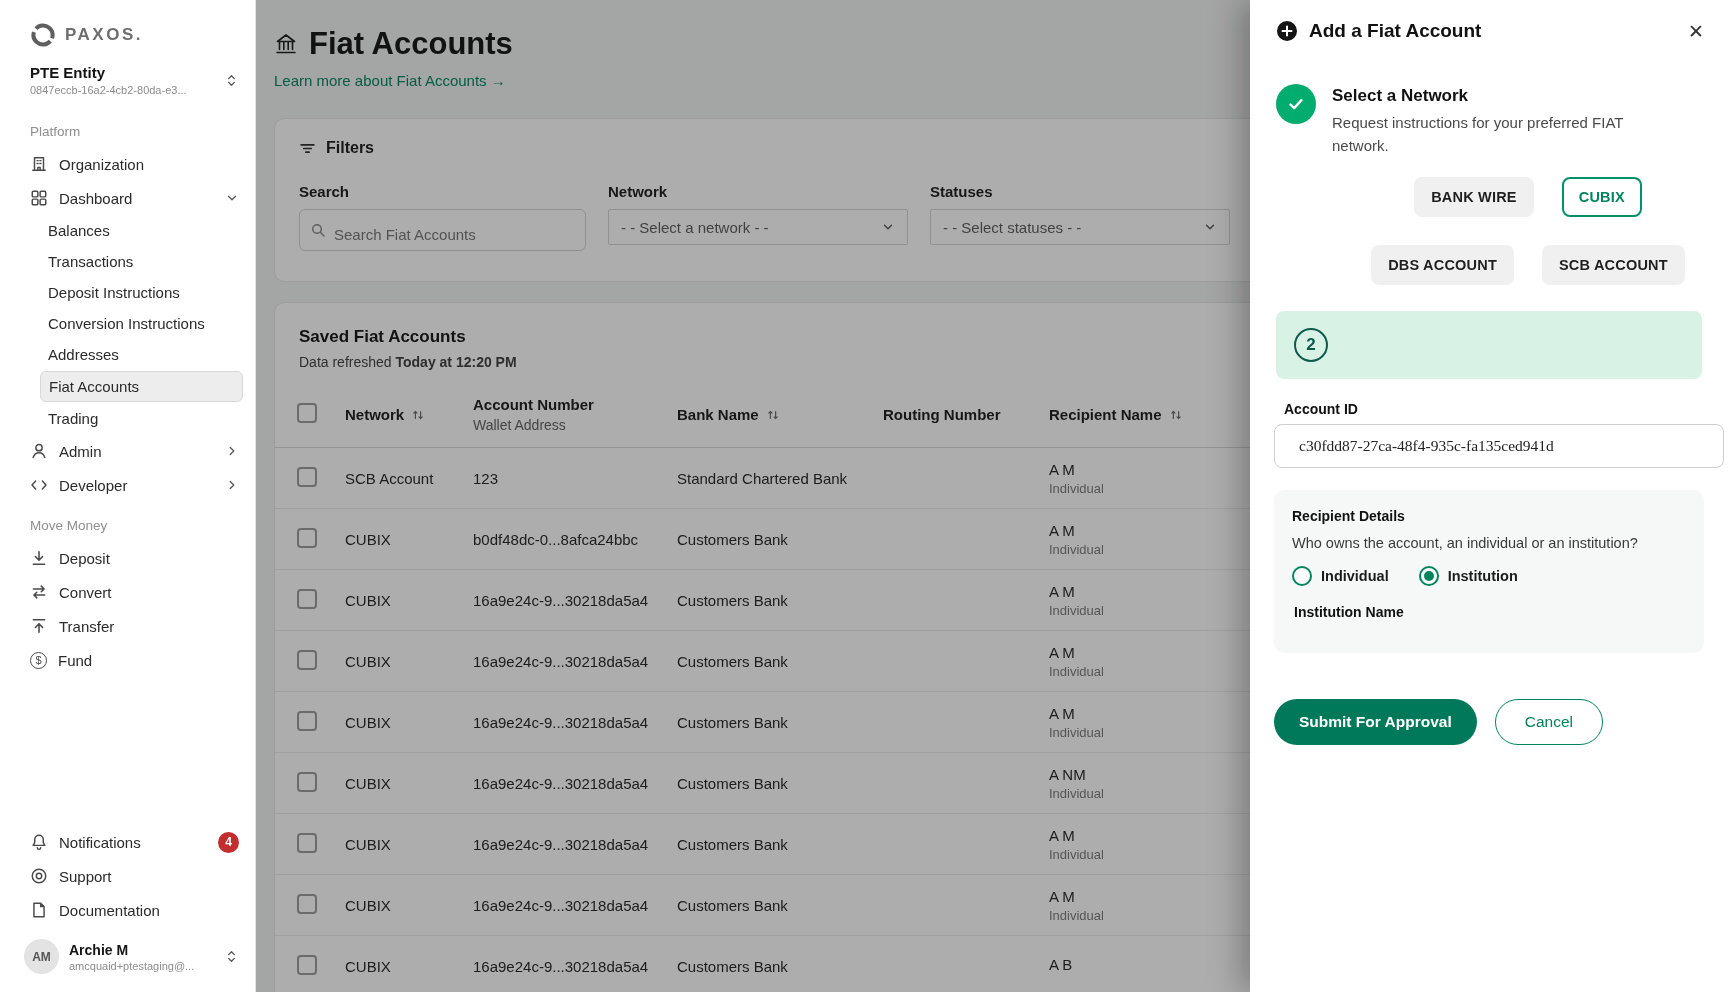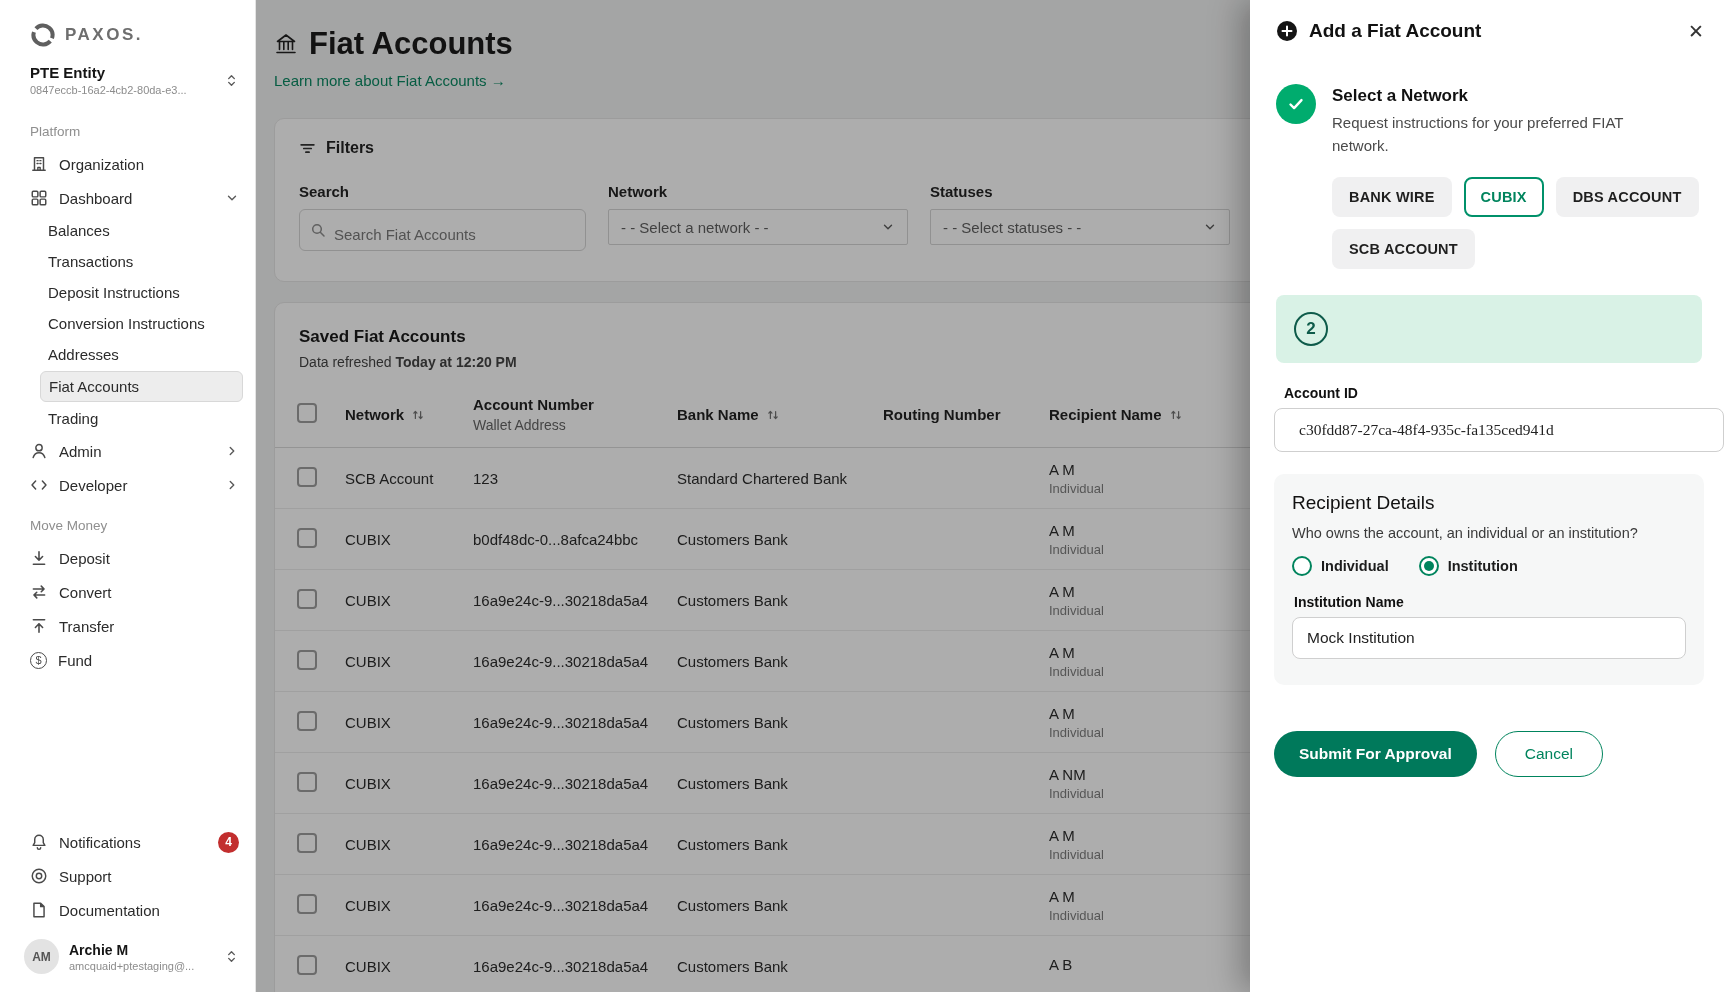--- a/index.html
+++ b/index.html
@@ -74,35 +74,35 @@
   .drawer { position:fixed; top:0; right:0; width:478px; height:100%; background:#fff; z-index:10;
             box-shadow:-10px 0 30px rgba(0,0,0,0.28); overflow:hidden; }
   .drawer-header { display:flex; align-items:center; gap:11px; padding:20px 24px 16px 26px; }
   .drawer-title { font-size:19px; font-weight:700; color:#111; }
   .close-btn { margin-left:auto; font-size:19px; color:#333; cursor:pointer; line-height:1; }
   .step1 { display:flex; gap:16px; padding:26px 26px 0; }
   .check-circle { width:40px; height:40px; border-radius:50%; background:#00AC6E; flex:none;
                   display:flex; align-items:center; justify-content:center; }
   .step1-title { font-size:17px; font-weight:700; color:#111; margin-top:2px; }
   .step1-desc { font-size:15px; color:#4a4a4a; line-height:1.5; margin-top:6px; width:320px; }
-  .net-btns { display:flex; flex-wrap:wrap; gap:12px; margin:20px 24px 0 82px; width:392px; }
+  .net-btns { display:flex; flex-wrap:wrap; gap:28px; margin:20px 24px 0 82px; width:392px;justify-content:center; }
   .net-btn { background:#f0f0f1; border:none; border-radius:8px; padding:12px 17px; font-size:14.5px;
              font-weight:700; letter-spacing:0.2px; color:#1f1f1f; cursor:pointer;
              font-family:"Liberation Sans", sans-serif; }
   .net-btn.selected { background:#fff; border:2px solid #00916A; color:#00845D; padding:10px 15px; }
   .step2-box { margin:26px 26px 0; background:#D9F2E6; border-radius:8px; padding:17px 18px; display:flex; gap:15px; }
   .step2-circle { width:34px; height:34px; border-radius:50%; border:2.5px solid #0E5B4A; color:#0E5B4A;
                   font-size:17px; font-weight:700; flex:none; display:flex; align-items:center; justify-content:center; }
   .step2-title { font-size:16px; font-weight:700; color:#00734F; margin-top:1px; }
   .step2-desc { font-size:15px; color:#2d2d2d; line-height:1.5; margin-top:7px; width:330px; }
   .d-label { font-size:14px; font-weight:700; color:#111; margin:22px 26px 7px 34px; }
   .d-input { display:block; width:450px; margin:0 24px; height:44px; border:1px solid #cfcfcf; border-radius:8px;
              padding:0 24px; font-size:15.5px; color:#222; font-family:Liberation Serif, serif; background:#fff; }
   .recip-panel { margin:22px 24px 0; background:#f6f7f7; border-radius:10px; padding:18px 18px 26px; }
-  .recip-title { font-size:19px; font-weight:400; color:#111; }
+  .recip-title { font-size:14px; font-weight:700; color:#111; }
   .recip-q { font-size:14.5px; color:#3a3a3a; margin-top:11px; }
   .radio-row { display:flex; gap:30px; margin-top:15px; align-items:center; }
   .radio-option { display:flex; align-items:center; gap:9px; cursor:pointer; }
   .radio { width:20px; height:20px; border-radius:50%; border:2px solid #00845D; background:#fff;
            display:inline-block; position:relative; flex:none; }
   .radio.checked::after { content:""; position:absolute; inset:3px; border-radius:50%; background:#00845D; }
   .radio-label { font-size:14.5px; font-weight:700; color:#1c1c1c; }
   .inst-label { font-size:14px; font-weight:700; color:#111; margin:18px 0 7px 2px; }
   .inst-input { display:block; width:100%; height:42px; border:1px solid #cfcfcf; border-radius:8px; padding:0 14px;
                 font-size:15.5px; color:#222; font-family:"Liberation Sans", sans-serif; background:#fff; }
@@ -477,21 +477,20 @@
         <div class="radio-option">
           <span class="radio"></span>
           <span class="radio-label">Individual</span>
         </div>
         <div class="radio-option">
           <span class="radio checked"></span>
           <span class="radio-label">Institution</span>
         </div>
       </div>
       <div class="inst-label">Institution Name</div>
-      <input class="inst-input" type="text" value="Mock Institution" style="">
     </div>
 
     <div class="action-row">
       <button class="submit-btn">Submit For Approval</button>
       <button class="cancel-btn">Cancel</button>
     </div>
   </aside>
 
 </div>
 

